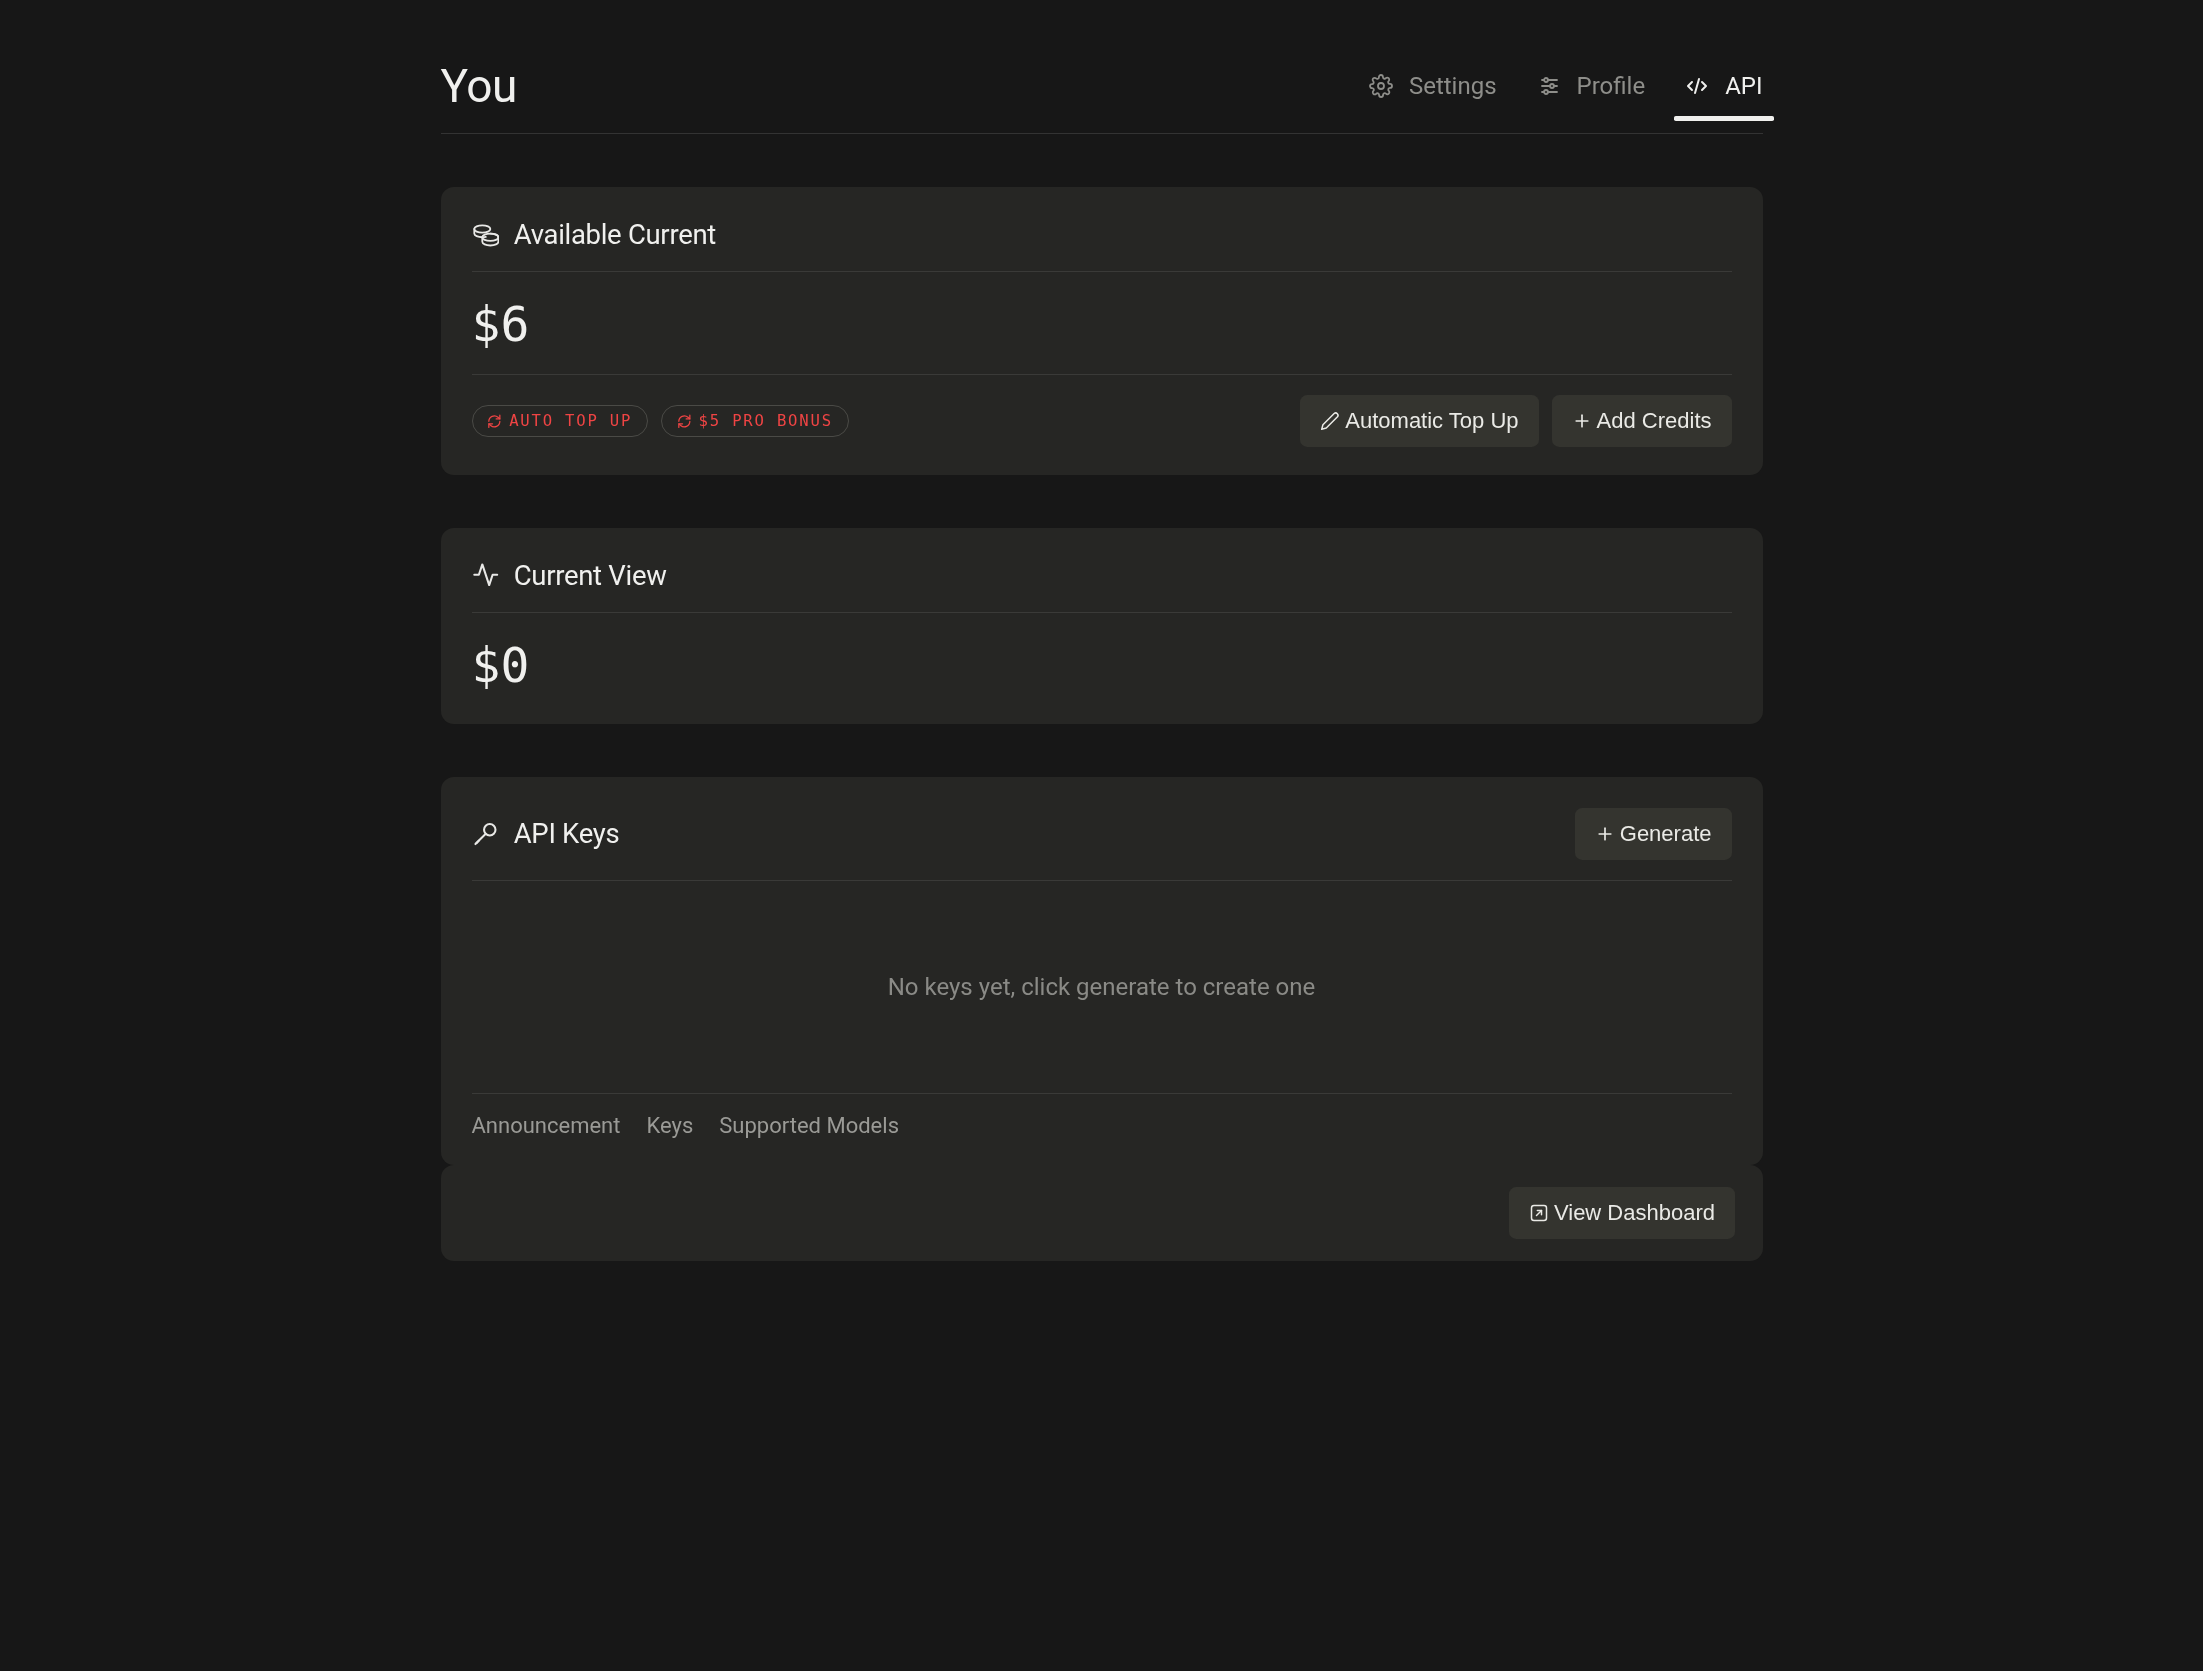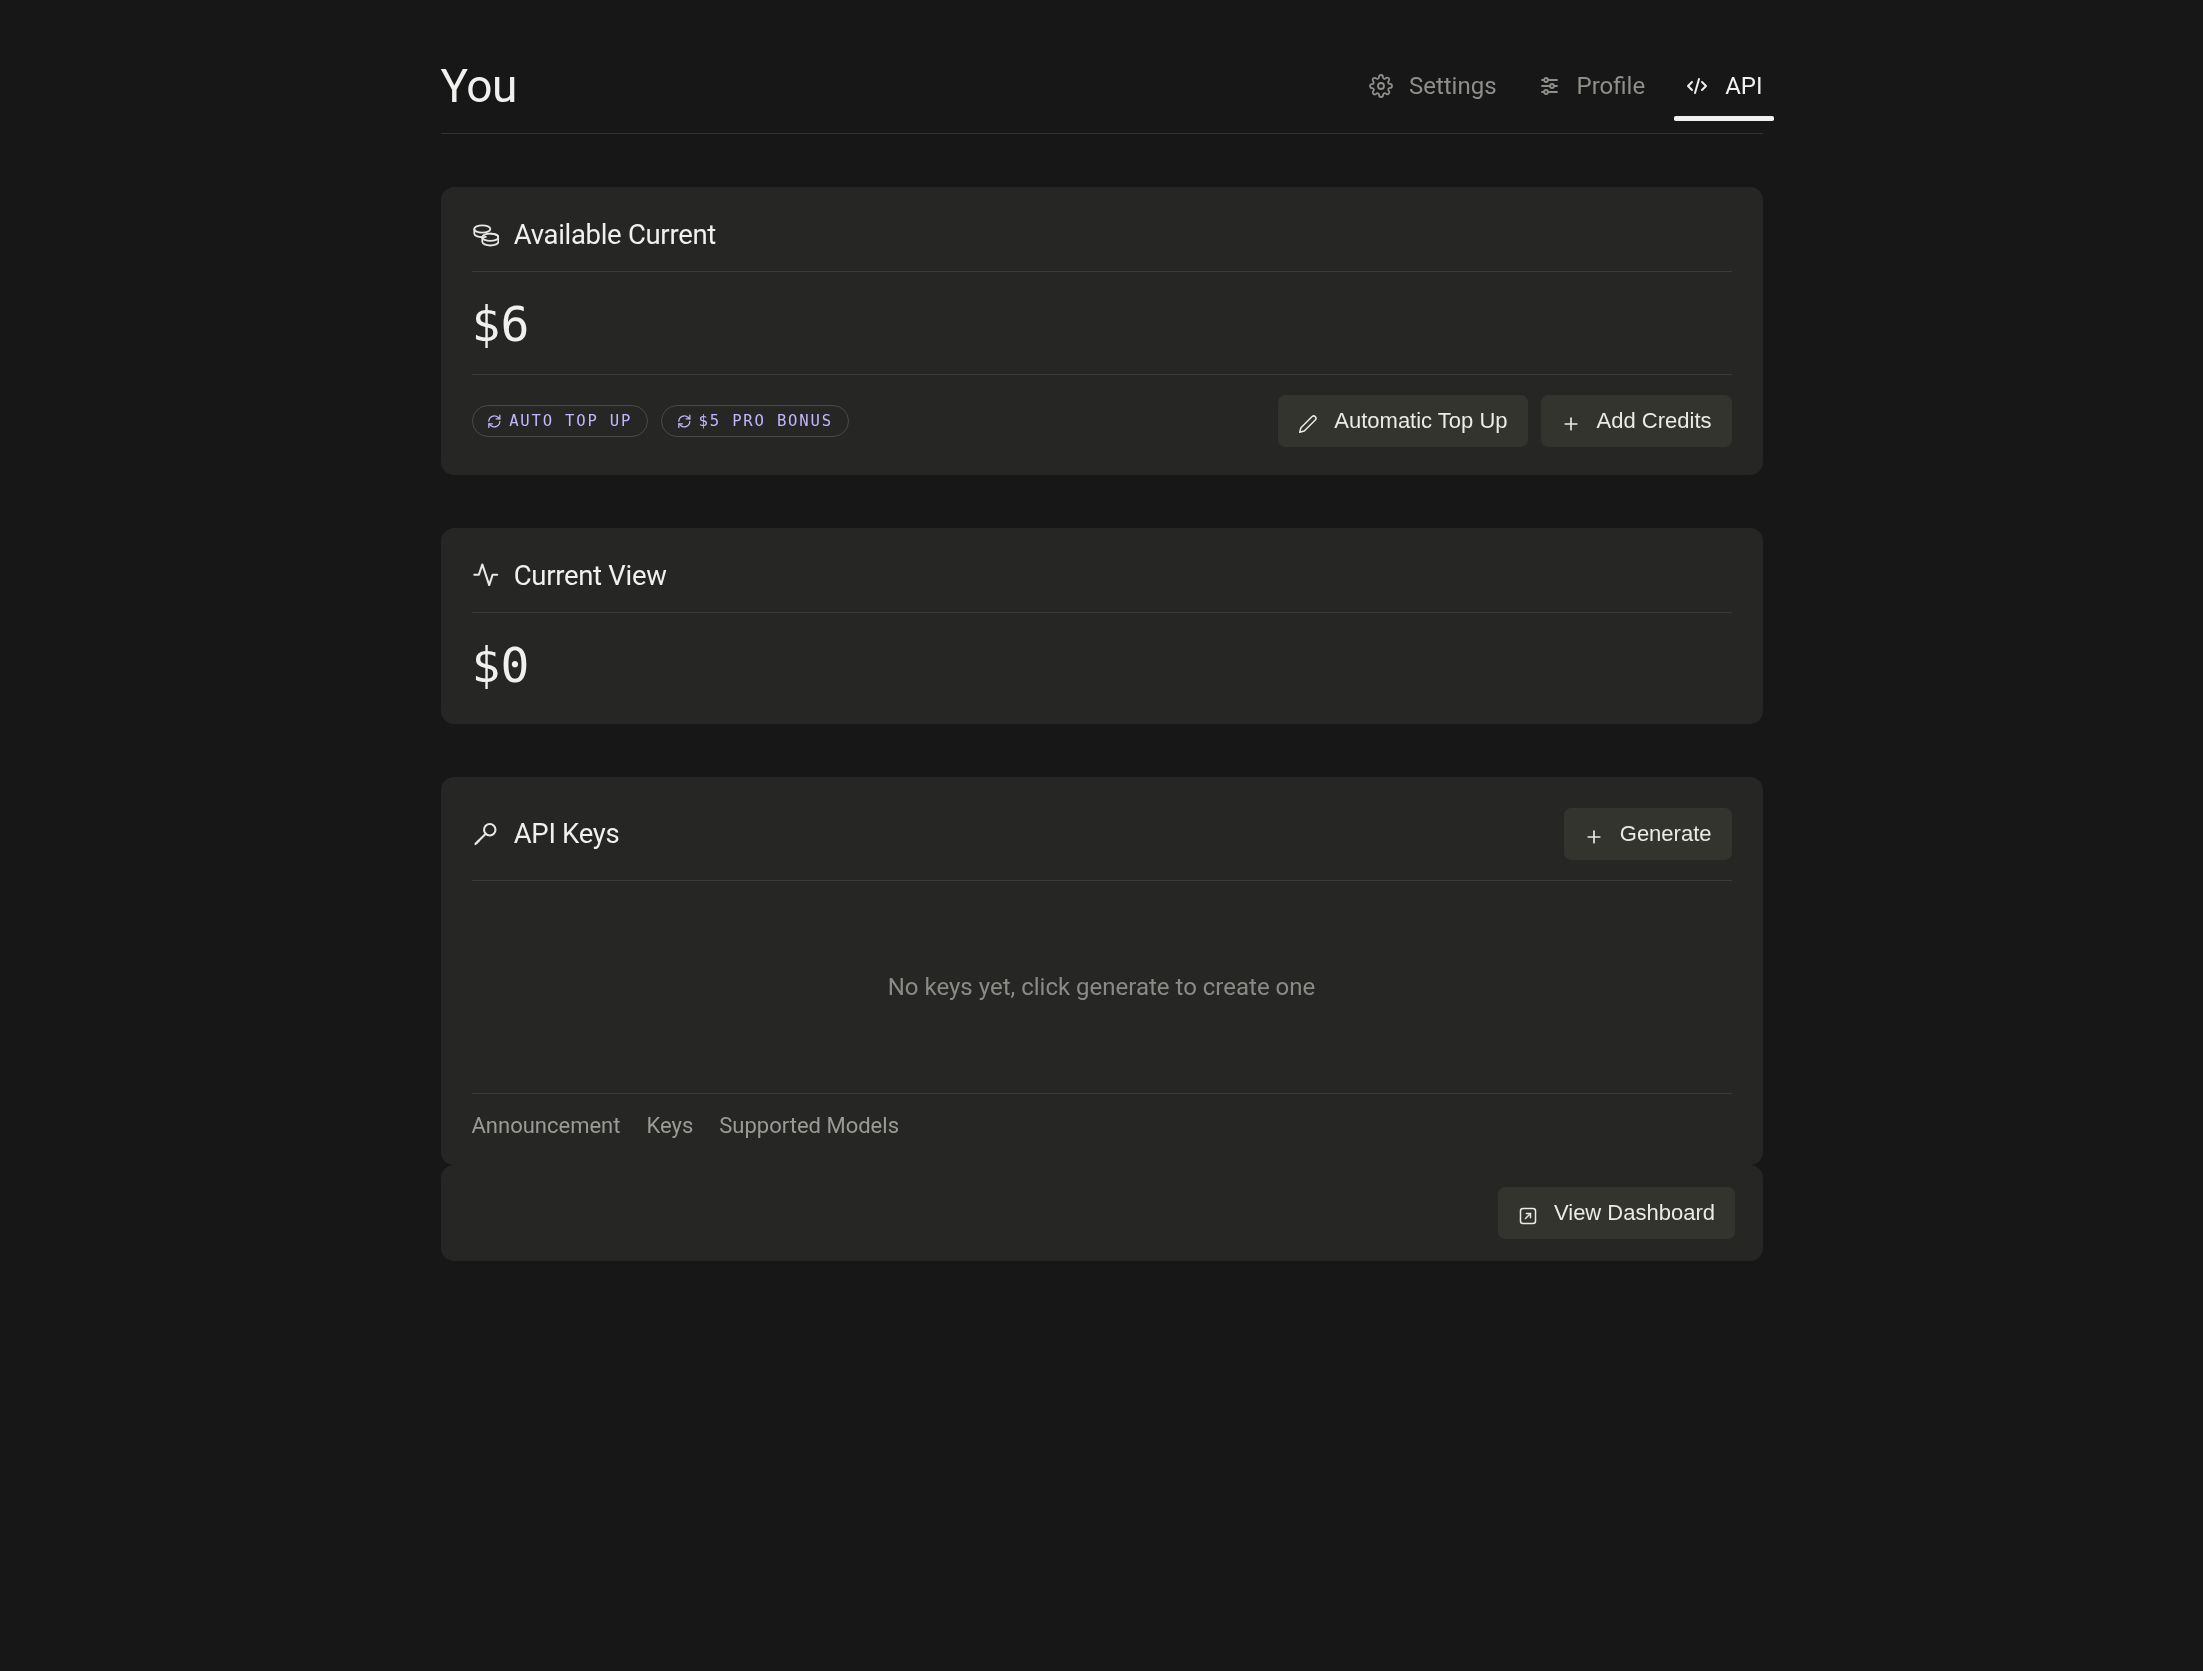--- a/index.html
+++ b/index.html
@@ -120,35 +120,35 @@
   .chip {
     display: inline-flex;
     align-items: center;
     gap: 7.3px;
     border: 0.9px solid #4a4a46;
     border-radius: 917px;
     padding: 6.4px 14.7px;
     font-family: ui-monospace, "SF Mono", Menlo, Consolas, monospace;
     font-size: 15.6px;
     letter-spacing: 1.8px;
-    color: #c4b5fd;
+    color: #ef4444;
     text-transform: uppercase;
   }
   .chip svg {
     width: 14.7px;
     height: 14.7px;
   }
   .actions {
     display: flex;
     gap: 13px;
   }
   .btn {
     display: inline-flex;
-    align-items: flex-end;
-    gap: 16px;
+    align-items: center;
+    gap: 5px;
     background: #34342f;
     border: none;
     border-radius: 7.3px;
     padding: 13px 20px;
     font-size: 22px;
     color: #eaeae6;
     cursor: pointer;
   }
   .btn svg {
     width: 20px;

